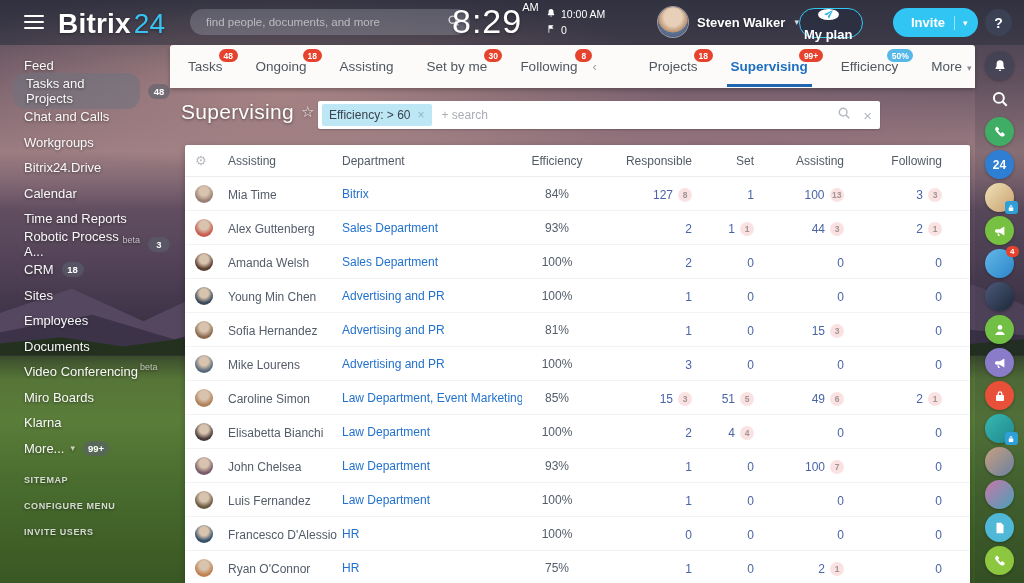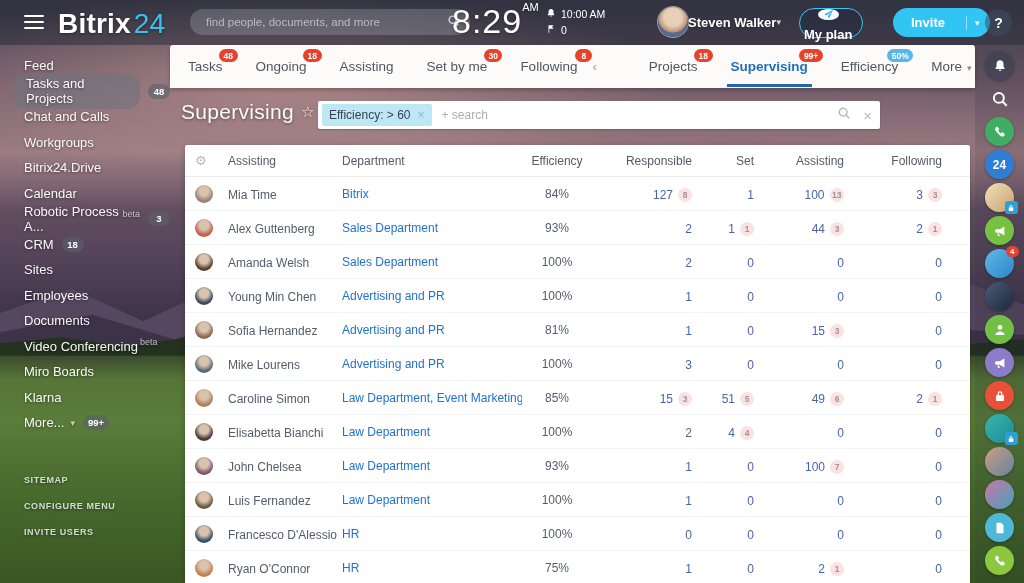--- a/index.html
+++ b/index.html
@@ -29,28 +29,28 @@
   .logo em{font-style:normal;font-weight:400;color:#37c2f3;margin-left:3px;}
   .tsearch{position:absolute;left:190px;top:9px;width:256px;height:26px;border-radius:13px;background:rgba(215,225,235,.22);display:flex;align-items:center;padding:0 10px 0 14px;}
   .tsearch input{flex:1;background:transparent;border:0;outline:none;color:#fff;font-size:11.5px;font-family:inherit;}
   .tsearch input::placeholder{color:rgba(255,255,255,.55);}
   .tsearch .ticon svg{width:13px;height:13px;stroke:rgba(255,255,255,.75);fill:none;stroke-width:1.8;}
   .clock{position:absolute;left:452px;top:1px;font-size:34px;font-weight:250;letter-spacing:1px;text-shadow:0 1px 3px rgba(0,0,0,.35);cursor:pointer;}
   .clock sup{font-size:11px;font-weight:400;vertical-align:22px;letter-spacing:0;}
   .reminders{position:absolute;left:546px;top:6px;font-size:10.5px;line-height:16px;}
   .rem-line{display:flex;align-items:center;gap:5px;cursor:pointer;}
   .rem-line svg{width:10px;height:10px;fill:#fff;}
-  .user{position:absolute;left:658px;top:7px;display:flex;align-items:center;cursor:pointer;}
+  .user{position:absolute;left:658px;top:7px;display:flex;align-items:center;gap:9px;cursor:pointer;}
   .uavatar{width:30px;height:30px;border-radius:50%;background:radial-gradient(circle at 50% 35%,#e8d0b8 35%,#b89070 60%,#5a7090 62%,#46608a);box-shadow:0 0 0 1px rgba(255,255,255,.5);}
   .uname{font-size:13px;font-weight:700;text-shadow:0 1px 3px rgba(0,0,0,.4);}
   .caret{font-size:9px;color:rgba(255,255,255,.8);}
   .plan-btn{position:absolute;left:799px;top:8px;height:28px;border:1px solid #35c8f5;border-radius:15px;background:rgba(16,34,56,.28);display:flex;align-items:center;gap:7px;padding:0 10px 0 4px;cursor:pointer;font-size:13px;font-weight:700;flex-direction:column;}
   .rocket{width:21px;height:21px;border-radius:50%;background:#fff;display:flex;align-items:center;justify-content:center;}
   .rocket svg{width:11px;height:11px;fill:#2ab4e8;}
-  .invite-btn{position:absolute;left:893px;top:8px;height:29px;border-radius:15px;background:#31c5f4;display:flex;align-items:center;padding:0 10px 0 18px;gap:21px;cursor:pointer;font-size:13px;font-weight:700;}
+  .invite-btn{position:absolute;left:893px;top:8px;height:29px;border-radius:15px;background:#31c5f4;display:flex;align-items:center;padding:0 10px 0 18px;gap:9px;cursor:pointer;font-size:13px;font-weight:700;}
   .invite-btn .inv-caret{font-size:9px;border-left:1px solid rgba(255,255,255,.5);padding-left:8px;line-height:14px;}
   .help-btn{position:absolute;left:985px;top:9px;width:27px;height:27px;border-radius:50%;background:rgba(64,76,98,.55);display:flex;align-items:center;justify-content:center;font-size:14px;font-weight:700;cursor:pointer;}
 
   
   .sidebar{position:absolute;top:45px;left:0;width:170px;bottom:0;color:#fff;text-shadow:0 1px 3px rgba(0,0,0,.45);}
   .side-menu{list-style:none;margin:0;padding:8px 0 0 0;}
   .side-item{height:25.5px;display:flex;align-items:center;padding-left:24px;font-size:13px;cursor:pointer;position:relative;color:rgba(255,255,255,.96);}
   .side-item.active{padding-left:0;}
   .side-item.active .side-label{background:rgba(110,115,125,.55);border-radius:13px;padding:3px 13px;margin-left:13px;font-weight:400;}
   .side-beta{font-size:9px;color:rgba(255,255,255,.65);margin-left:2px;align-self:flex-start;padding-top:3px;}
@@ -190,20 +190,23 @@
       <li class="side-item">
         <span class="side-label">Workgroups</span>
       </li>
       <li class="side-item">
         <span class="side-label">Bitrix24.Drive</span>
       </li>
       <li class="side-item">
         <span class="side-label">Calendar</span>
       </li>
       <li class="side-item">
+        <span class="side-label">Time and Reports</span>
+      </li>
+      <li class="side-item">
         <span class="side-label">Robotic Process A...</span>
         <span class="side-beta">beta</span>
         <span class="side-badge">3</span>
       </li>
       <li class="side-item">
         <span class="side-label">CRM</span>
         <span class="side-badge">18</span>
       </li>
       <li class="side-item">
         <span class="side-label">Sites</span>

